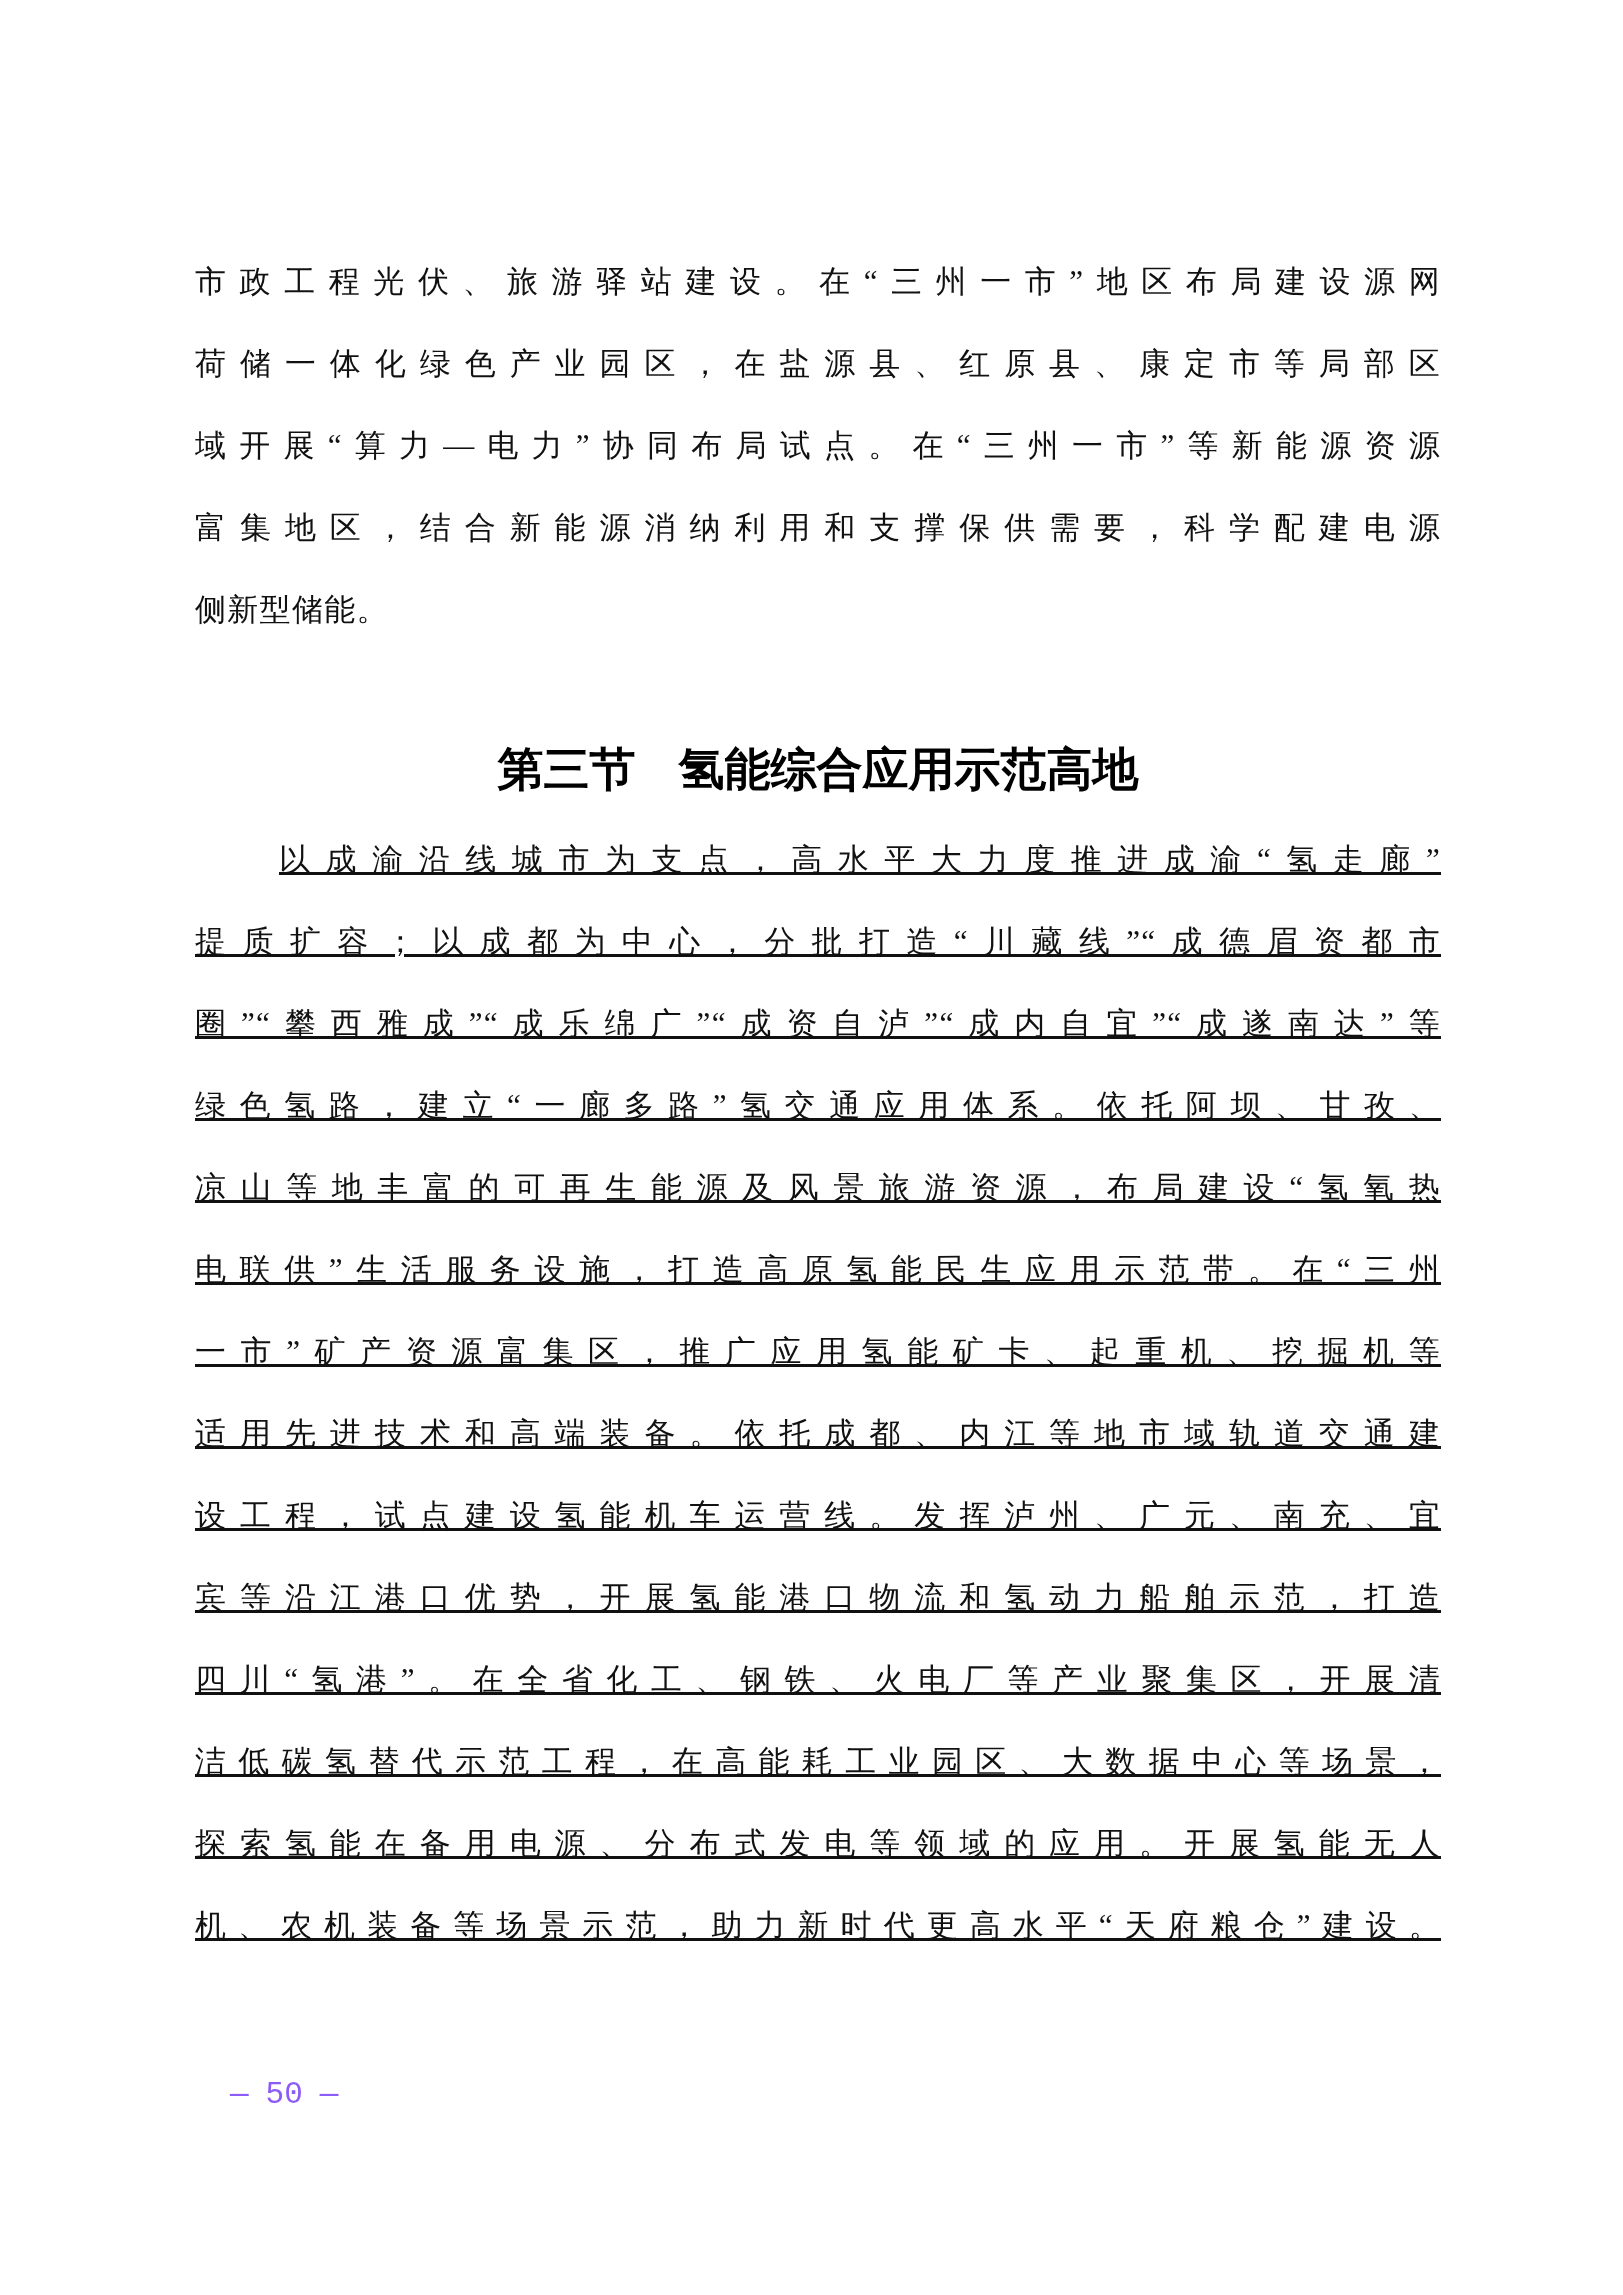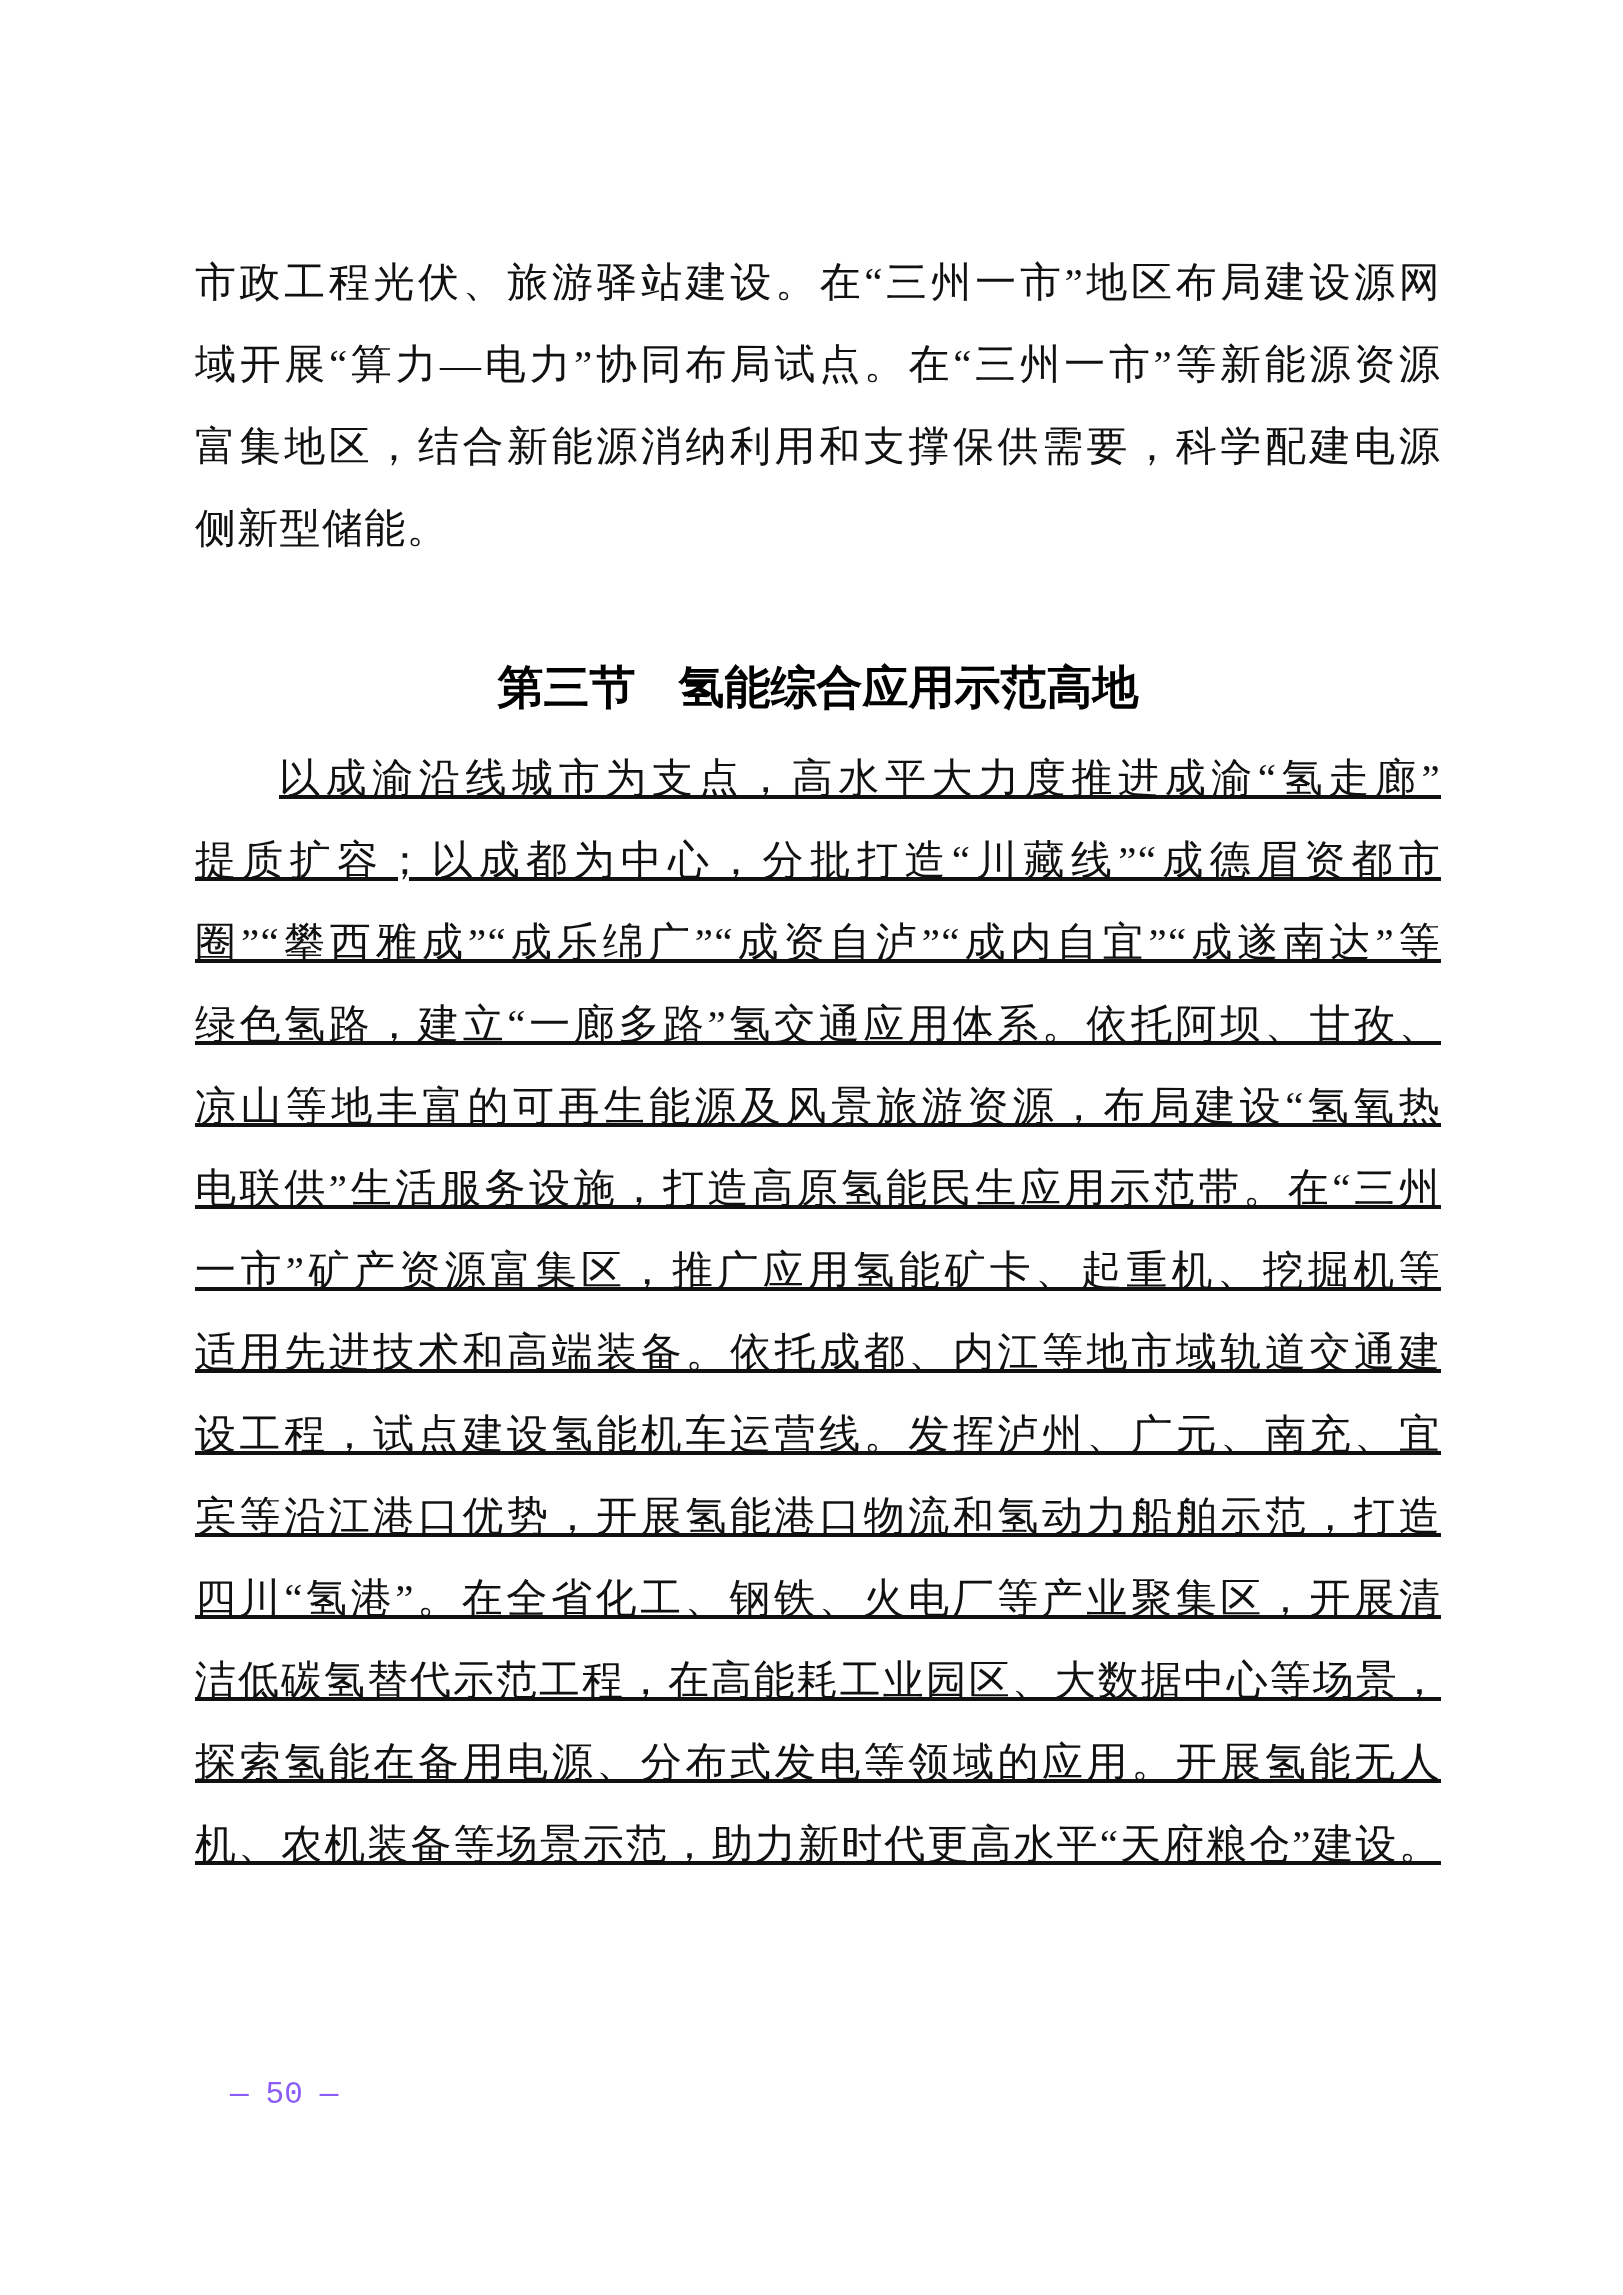--- a/index.html
+++ b/index.html
@@ -21,21 +21,21 @@
     position: absolute;
     left: 195px;
     top: 241px;
     width: 1246px;
   }
   .para {
     margin: 0;
     padding: 0;
   }
   .line {
-    font-size: 41px;
+    font-size: 31px;
     line-height: 82px;
     height: 82px;
     letter-spacing: 1.3px;
     text-align: justify;
     text-align-last: justify;
     text-justify: inter-character;
     white-space: nowrap;
     overflow: hidden;
   }
   .line.no-fill {
@@ -85,20 +85,21 @@
 </style>
 </head>
 <body>
 
 <div class="page">
 
   <div class="content">
 
     <div class="para first">
       <div class="line">市政工程光伏、旅游驿站建设。在“三州一市”地区布局建设源网</div>
+      <div class="line">荷储一体化绿色产业园区，在盐源县、红原县、康定市等局部区</div>
       <div class="line">域开展“算力—电力”协同布局试点。在“三州一市”等新能源资源</div>
       <div class="line">富集地区，结合新能源消纳利用和支撑保供需要，科学配建电源</div>
       <div class="line no-fill">侧新型储能。</div>
     </div>
 
     <h2 class="section-heading">
       <span>第三节</span><span class="heading-gap"></span><span>氢能综合应用示范高地</span>
     </h2>
 
     <div class="para second">

